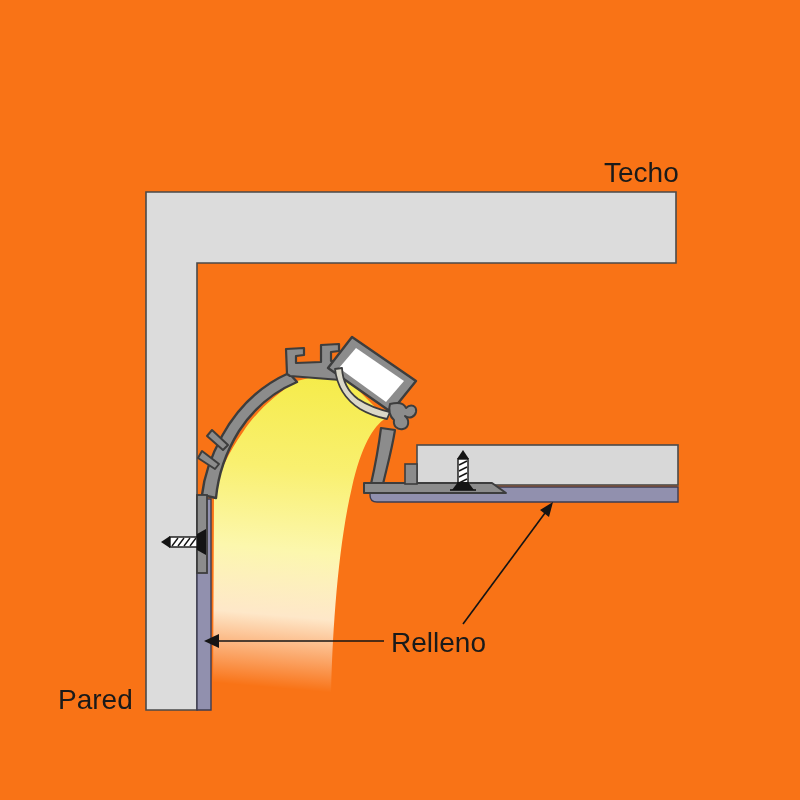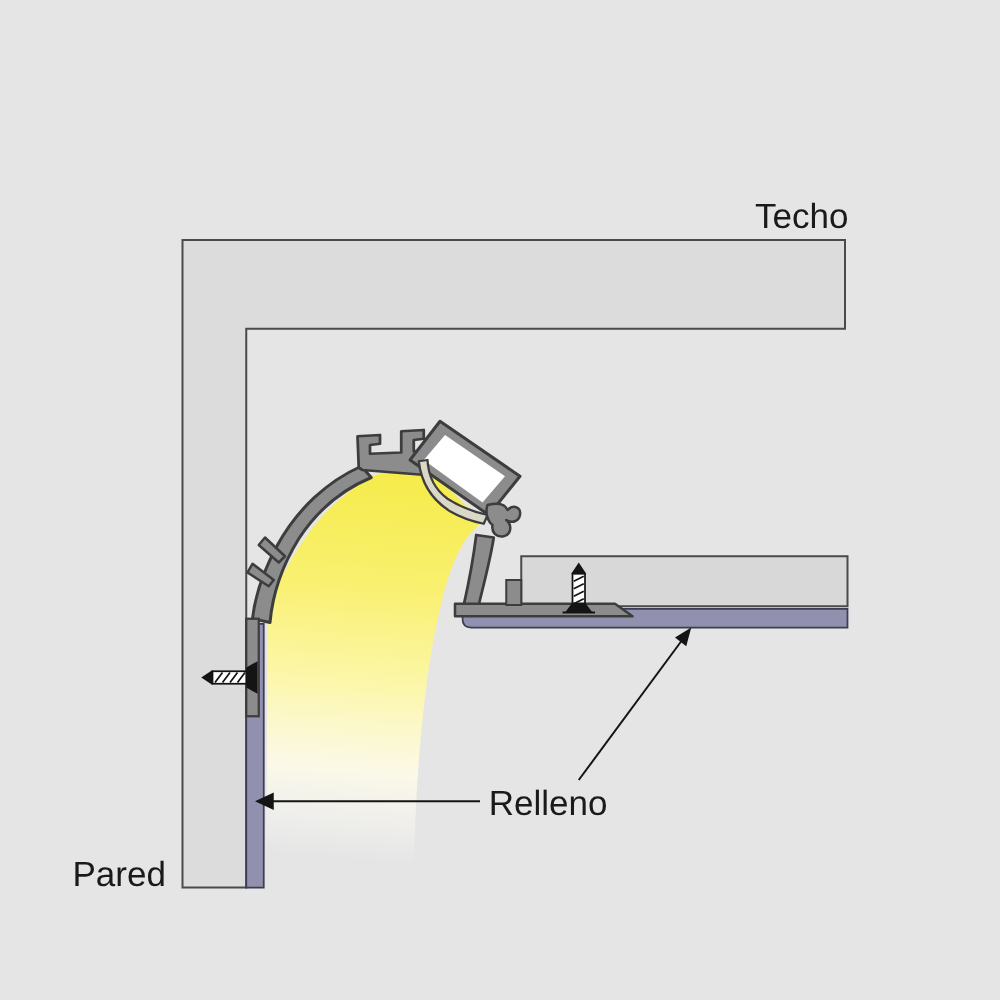--- a/index.html
+++ b/index.html
@@ -1,16 +1,16 @@
 <!DOCTYPE html>
 <html><head>
 <meta charset="utf-8">
 <style>
   html,body{margin:0;padding:0;background:#ffffff;}
-  #stage{position:relative;width:800px;height:800px;background:#e5e5e5;overflow:hidden;
+  #stage{position:relative;width:800px;height:800px;background:#f97316;overflow:hidden;
          font-family:"Liberation Sans", sans-serif;text-decoration:underline;}
   svg{position:absolute;left:0;top:0;}
   text{font-family:"Liberation Sans", sans-serif;}
 </style>
 </head>
 <body>
 
 <div id="stage">
 <svg width="800" height="800" viewBox="0 0 800 800">
   <defs>

